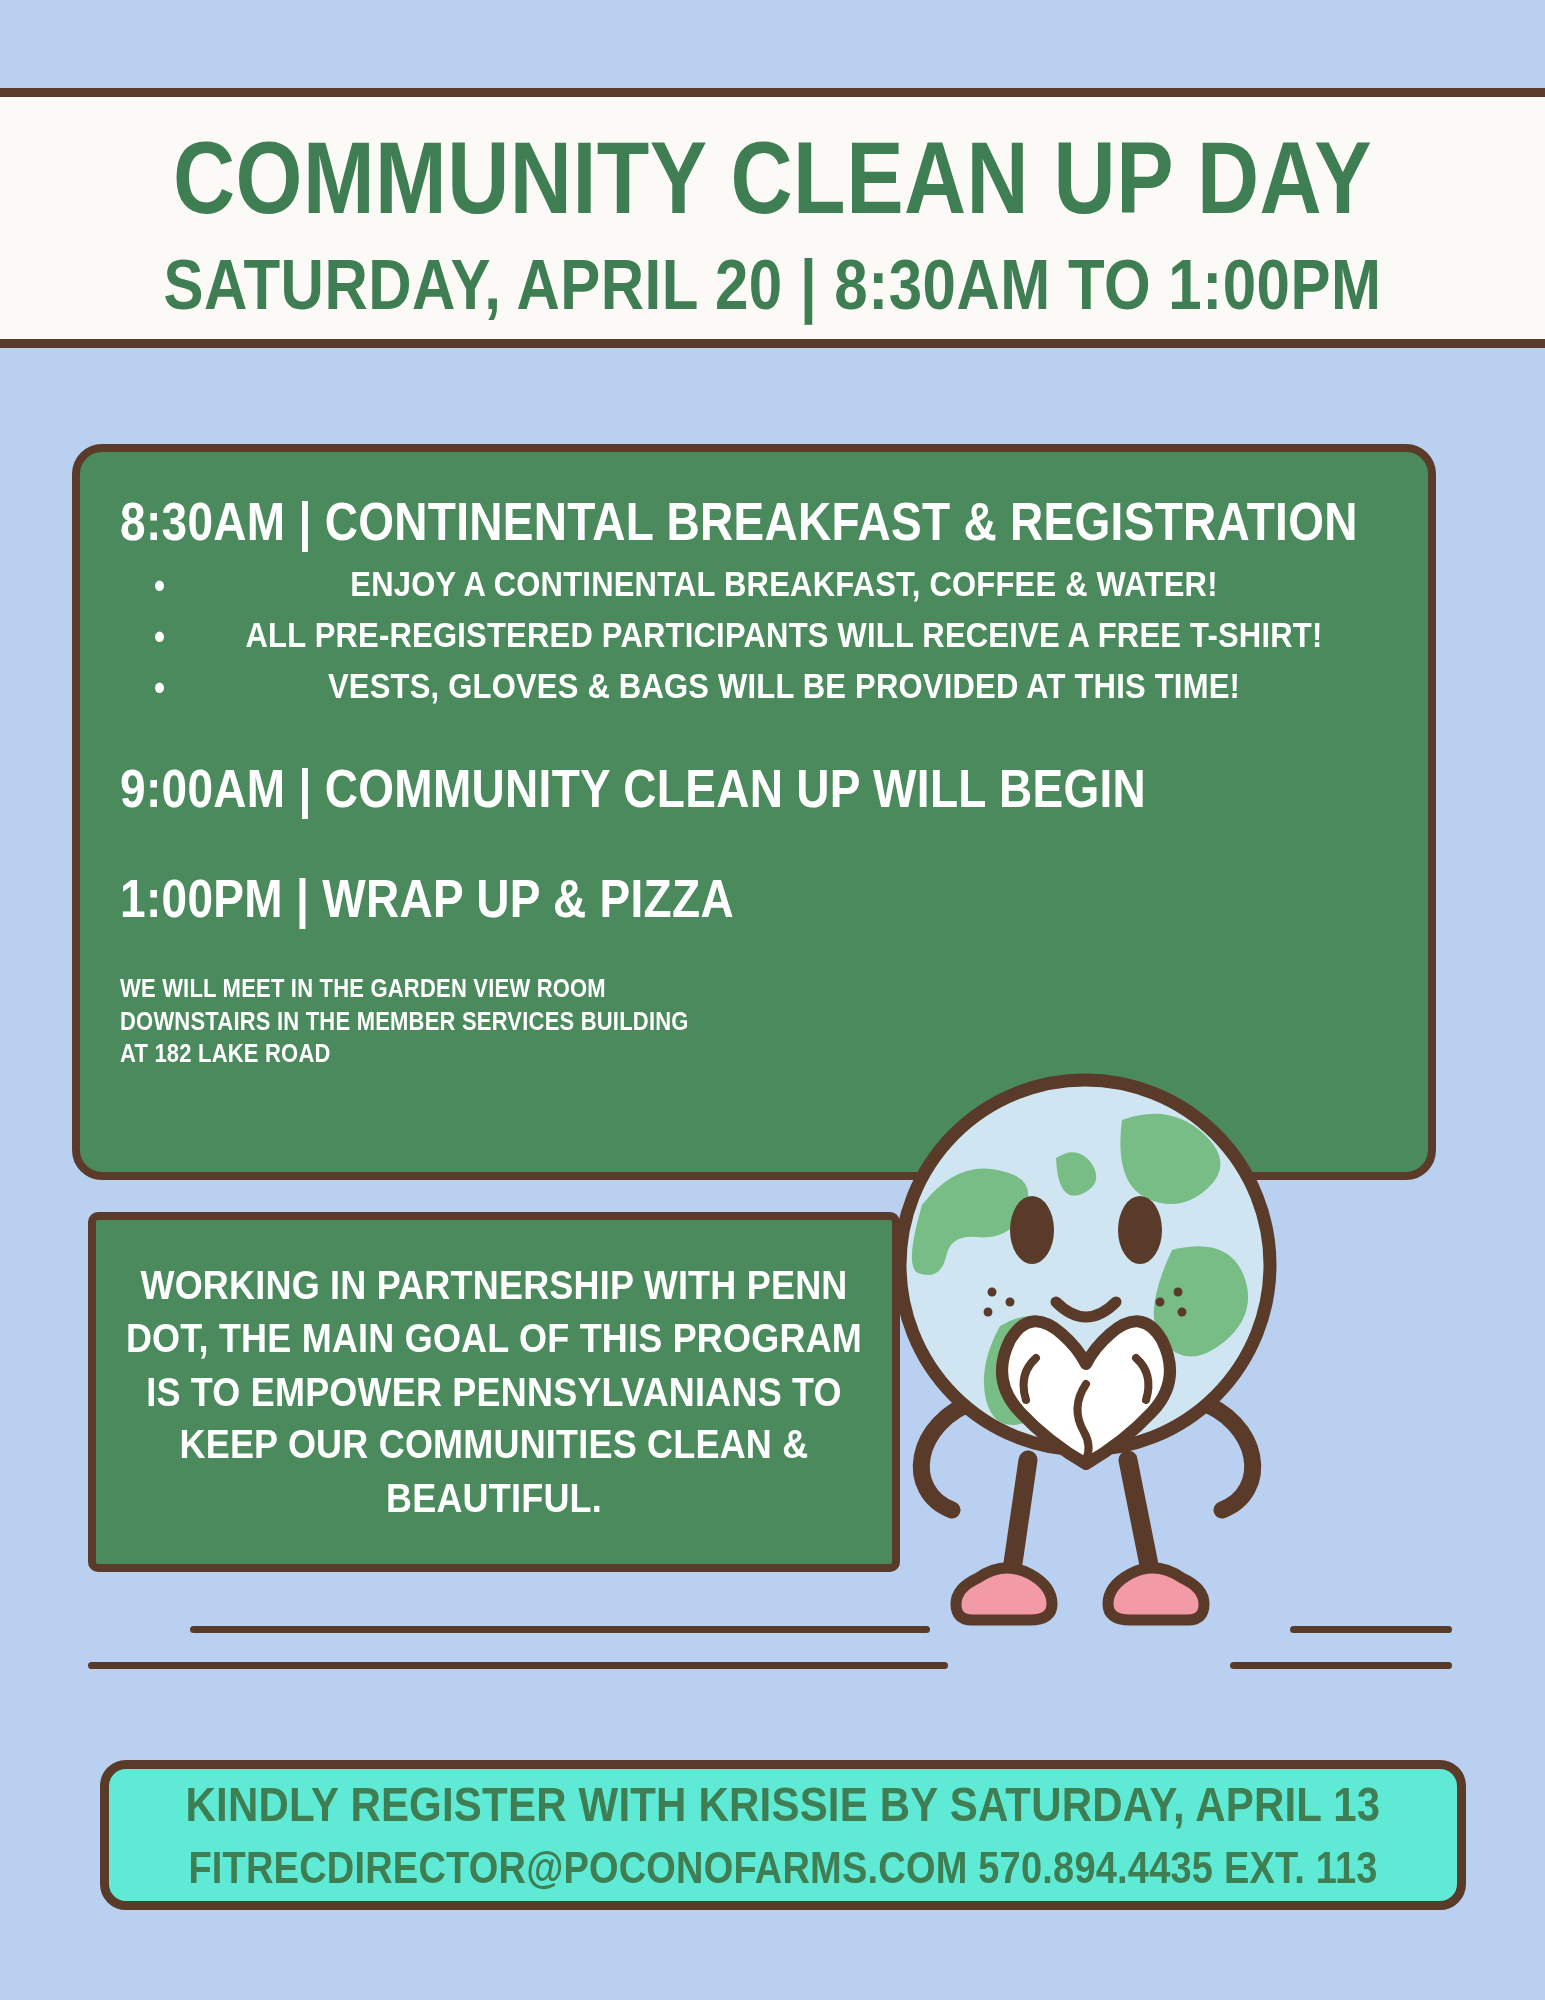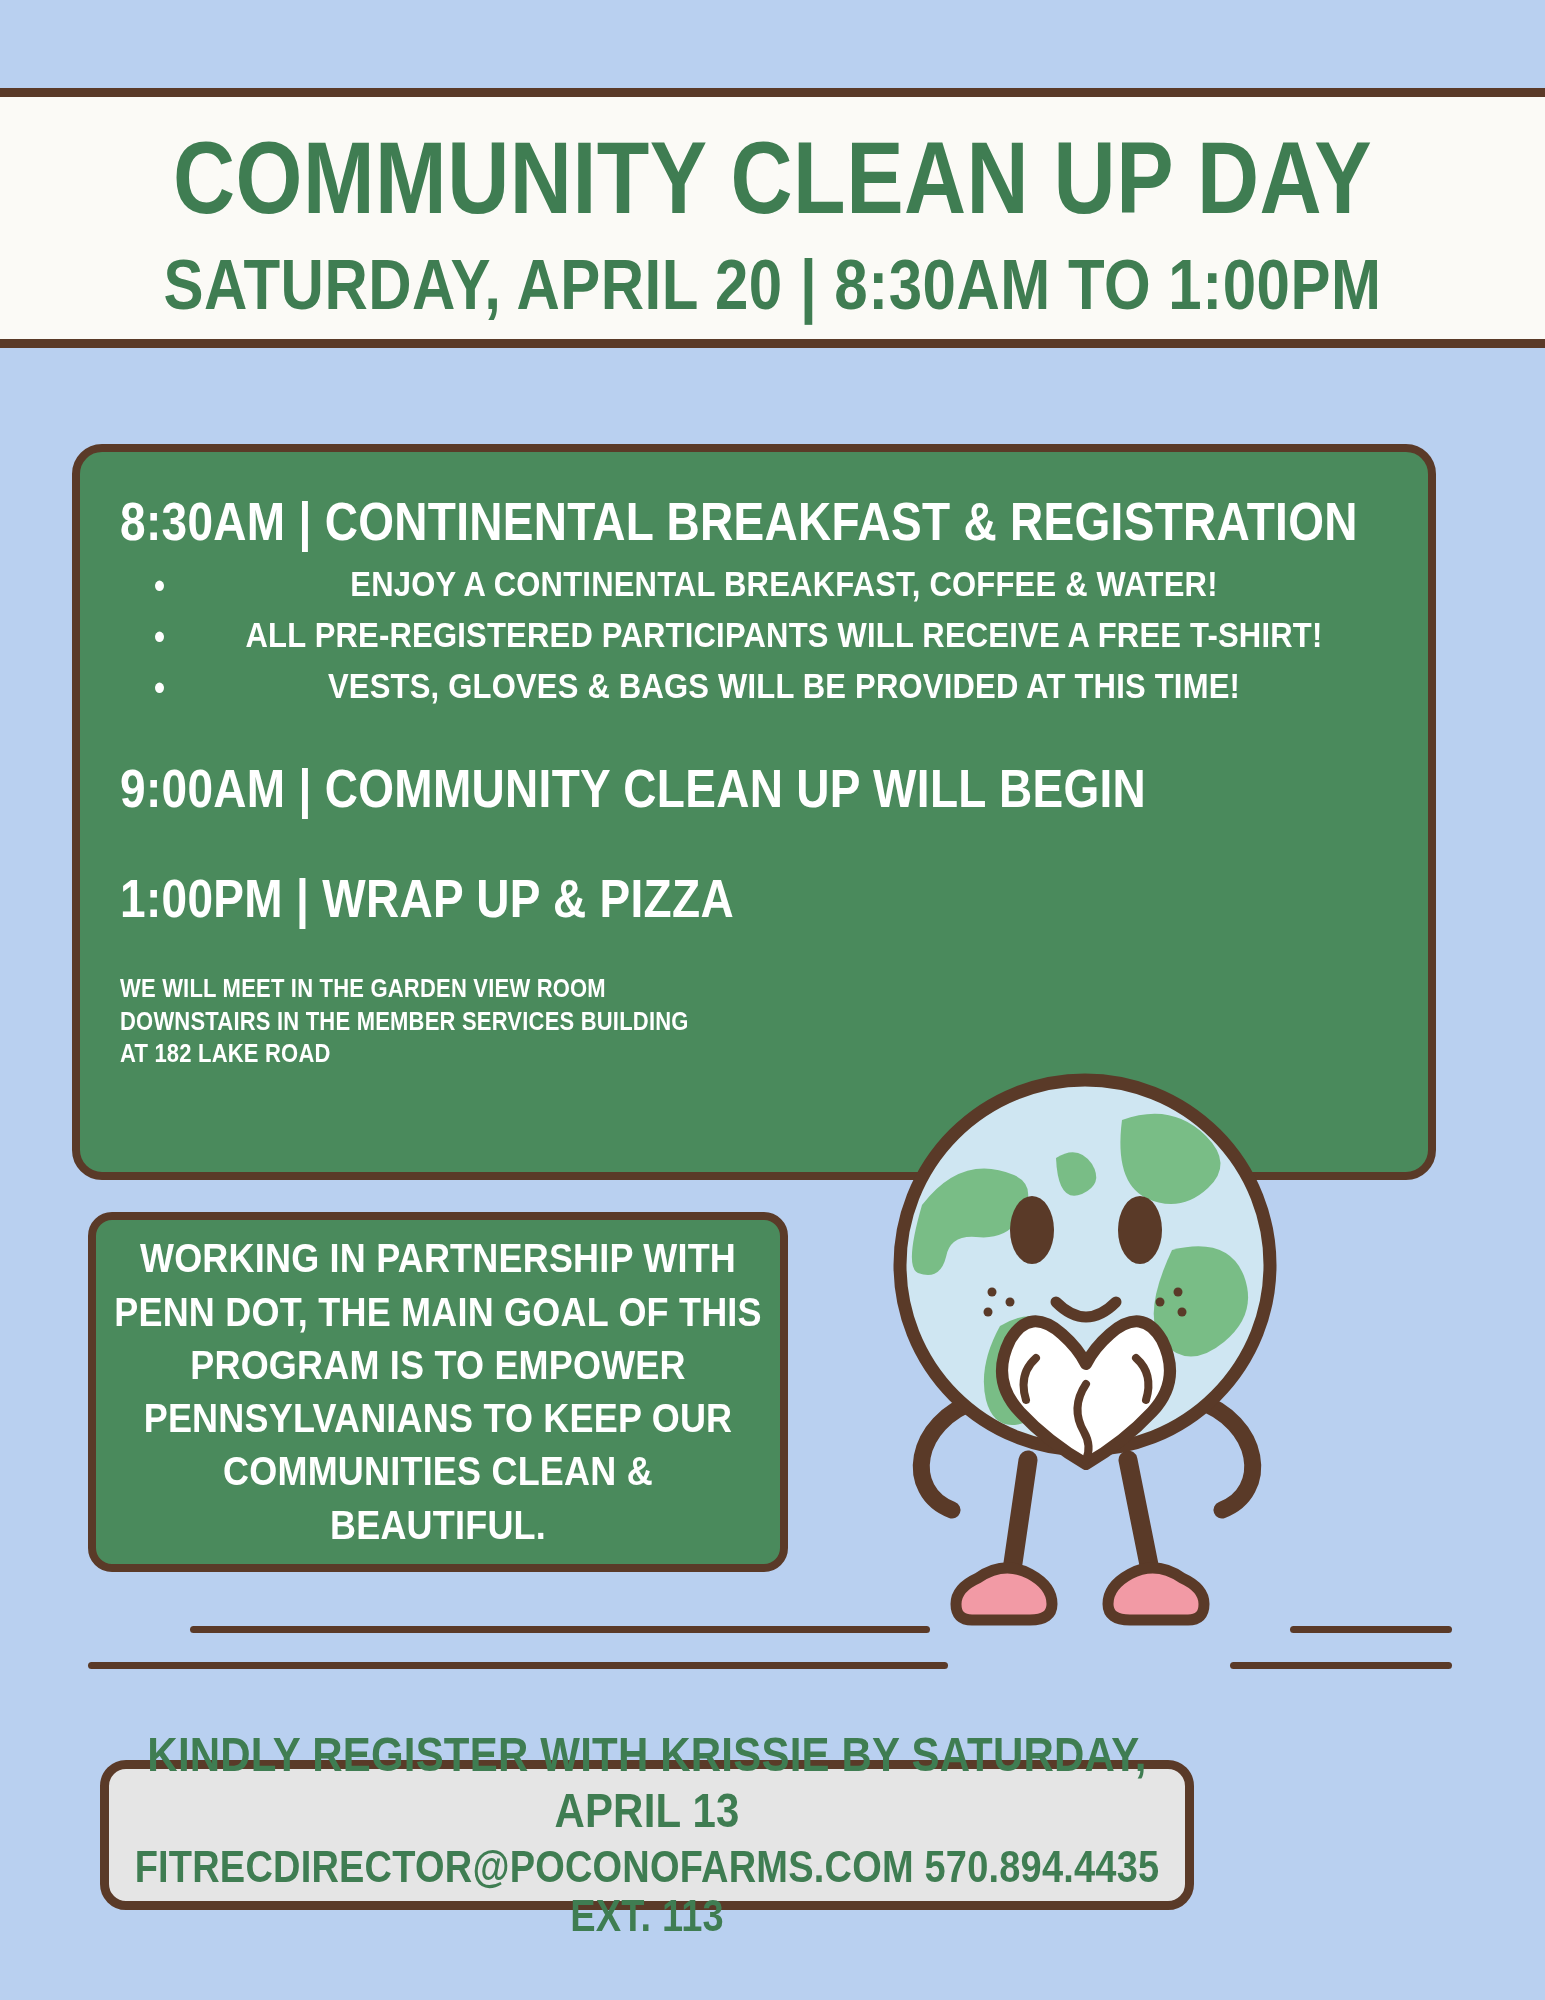--- a/index.html
+++ b/index.html
@@ -103,25 +103,25 @@
     letter-spacing: 0.2px;
     transform: scaleY(1.16);
     transform-origin: left top;
   }
 
   
   .partner-card {
     position: absolute;
     left: 88px;
     top: 1212px;
-    width: 700px;
+    width: 812px;
     height: 360px;
     background: #4a8a5c;
     border: 8px solid #5a3a28;
-    border-radius: 24px;
+    border-radius: 10px;
     box-sizing: border-box;
     color: #ffffff;
     display: flex;
     align-items: center;
     justify-content: center;
     text-align: center;
   }
   .partner-text {
     font-size: 36px;
     font-weight: bold;
@@ -149,23 +149,23 @@
   .dl1 { left: 190px;  top: 1626px; width: 740px; height: 7px; }
   .dl2 { left: 88px;   top: 1662px; width: 860px; height: 7px; }
   .dl3 { left: 1290px; top: 1626px; width: 162px; height: 7px; }
   .dl4 { left: 1230px; top: 1662px; width: 222px; height: 7px; }
 
   
   .footer-card {
     position: absolute;
     left: 100px;
     top: 1760px;
-    width: 1094px;
+    width: 1366px;
     height: 150px;
-    background: #e5e5e5;
+    background: #5eead4;
     border: 9px solid #5a3a28;
     border-radius: 26px;
     box-sizing: border-box;
     display: flex;
     flex-direction: column;
     align-items: center;
     justify-content: center;
     color: #3f7d52;
   }
   .footer-l1 {

